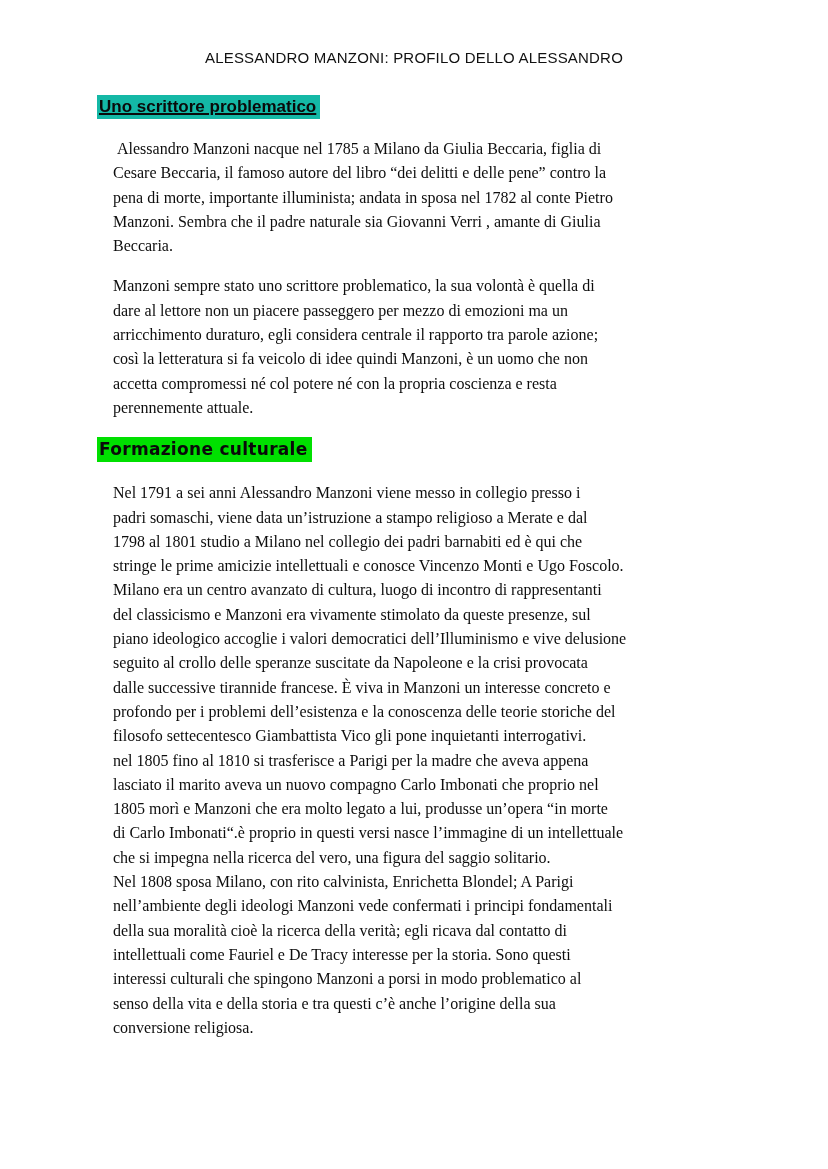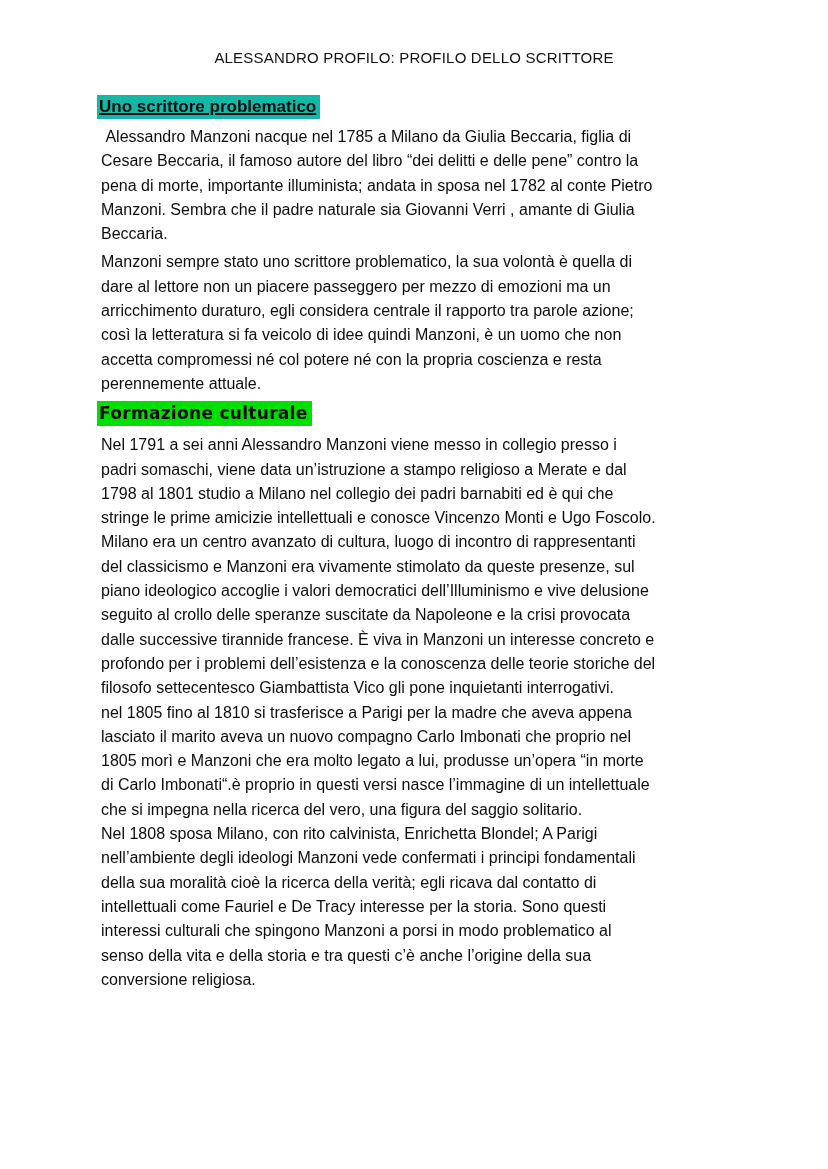--- a/index.html
+++ b/index.html
@@ -54,30 +54,31 @@
   }
   .h2-text {
     font-family: "DejaVu Sans", sans-serif;
     font-size: 17px;
     font-weight: bold;
     letter-spacing: 0.3px;
     line-height: 22px;
     color: #0a0a0a;
   }
   p.body-block {
-    margin: 4px;
+    margin: 16px;
     white-space: pre-line;
+    font-family: Liberation Serif, serif;
   }
 </style>
 </head>
 <body>
 
 <div class="page">
 
-  <div class="doc-title">ALESSANDRO PROFILO: PROFILO DELLO SCRITTORE</div>
+  <div class="doc-title">ALESSANDRO MANZONI: PROFILO DELLO ALESSANDRO</div>
 
   <div class="content">
 
     <div class="heading-line-1">
       <span class="hl h1-text" style="background-color: #14b8a6;">Uno scrittore problematico</span>
     </div>
 
     <p class="body-block">&nbsp;Alessandro Manzoni nacque nel 1785 a Milano da Giulia Beccaria, figlia di
 Cesare Beccaria, il famoso autore del libro “dei delitti e delle pene” contro la
 pena di morte, importante illuminista; andata in sposa nel 1782 al conte Pietro

